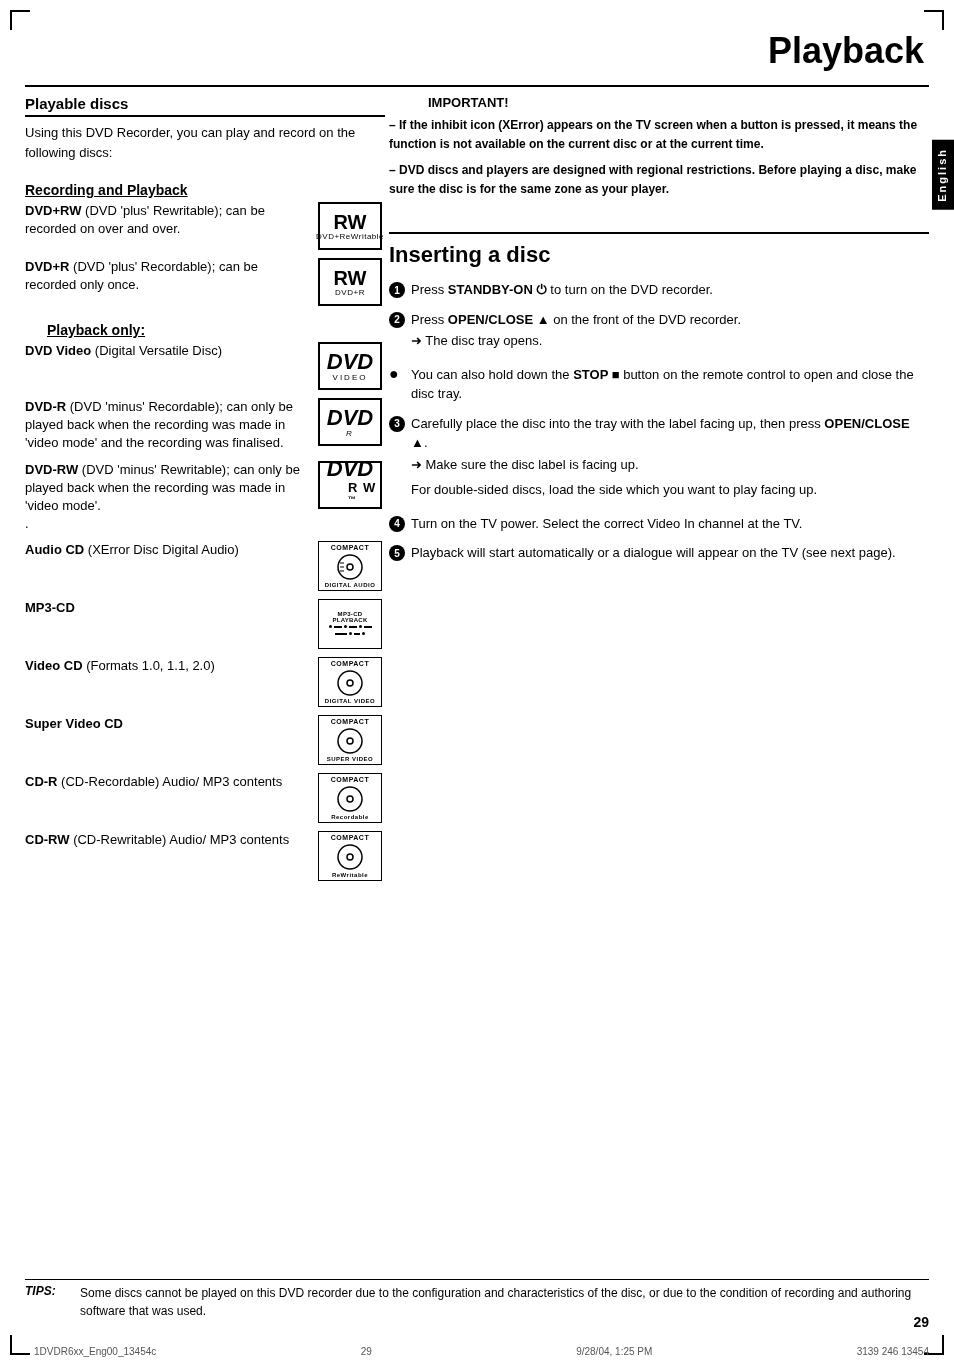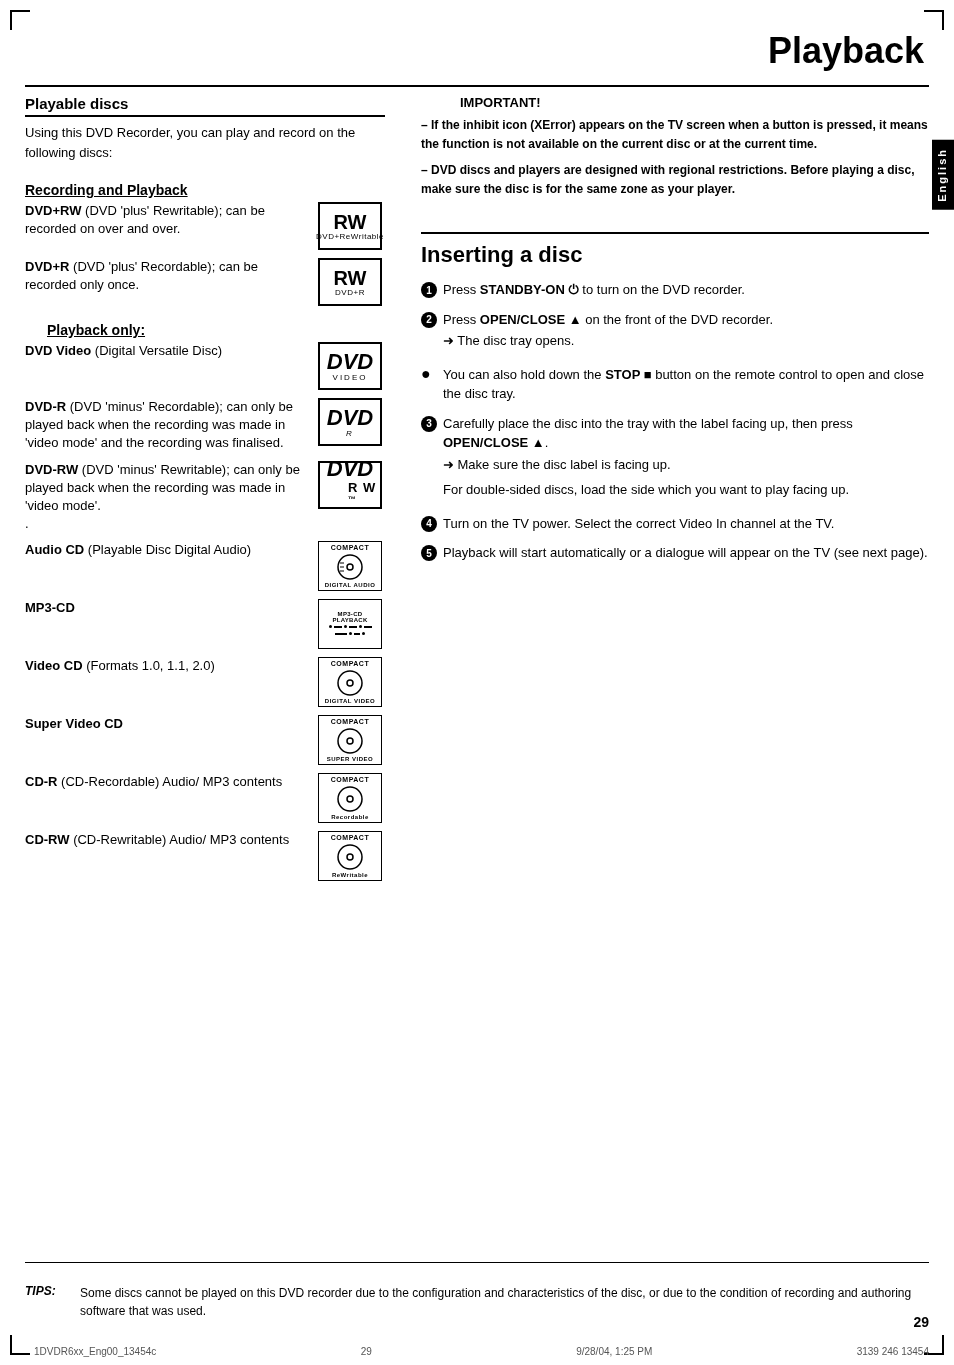--- a/index.html
+++ b/index.html
@@ -64,21 +64,21 @@
 
     
     .content-wrapper {
       position: absolute;
       top: 95px;
       left: 25px;
       right: 25px;
       bottom: 60px;
       display: flex;
       flex-direction: row;
-      gap: 36px;
+      gap: 4px;
     }
 
     
     .left-col {
       flex: 0 0 360px;
       display: flex;
       flex-direction: column;
     }
 
     
@@ -280,21 +280,21 @@
     
     .tips-section {
       position: absolute;
       bottom: 20px;
       left: 25px;
       right: 25px;
       display: flex;
       flex-direction: row;
       align-items: flex-start;
       border-top: 1px solid #000;
-      padding-top: 21px;
+      padding-top: 4px;
     }
     .tips-label {
       font-size: 12px;
       font-style: italic;
       font-weight: bold;
       flex: 0 0 55px;
     }
     .tips-text {
       font-size: 12px;
       line-height: 1.5;
@@ -443,21 +443,21 @@
       <div class="disc-badge">
         <div class="dvd-rw-tm-badge">
           <div class="badge-dvd-big" style="font-style:italic;">DVD</div>
           <div style="font-size:13px;font-weight:bold;letter-spacing:1px;padding-left:28px;">R W <sup style="font-size:8px;">™</sup></div>
         </div>
       </div>
     </div>
 
     <div class="disc-entry">
       <div class="disc-text">
-        <span class="bold">Audio CD</span><span> (Playable Disc Digital Audio)</span>
+        <span class="bold">Audio CD</span><span> (XError Disc Digital Audio)</span>
       </div>
       <div class="disc-badge">
         <div class="compact-badge">
           <div class="compact-top">COMPACT</div>
           <svg width="28" height="28" viewBox="0 0 28 28">
             <circle cx="14" cy="14" r="12" fill="none" stroke="#000" stroke-width="1.5"></circle>
             <circle cx="14" cy="14" r="3" fill="none" stroke="#000" stroke-width="1.5"></circle>
             <line x1="4" y1="10" x2="8" y2="10" stroke="#000" stroke-width="1"></line>
             <line x1="4" y1="14" x2="8" y2="14" stroke="#000" stroke-width="1"></line>
             <line x1="4" y1="18" x2="8" y2="18" stroke="#000" stroke-width="1"></line>

